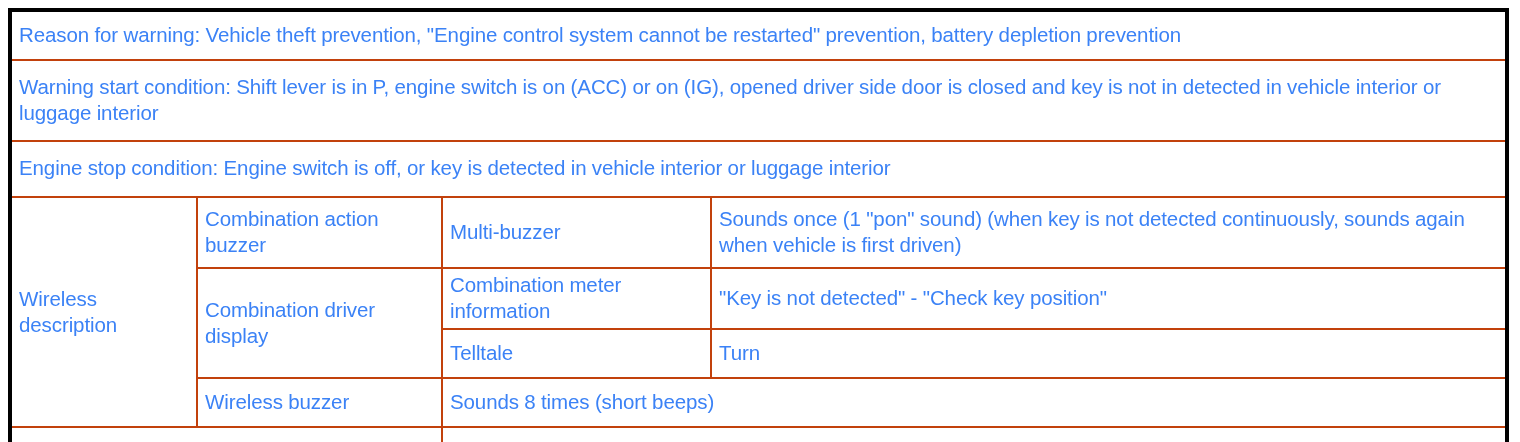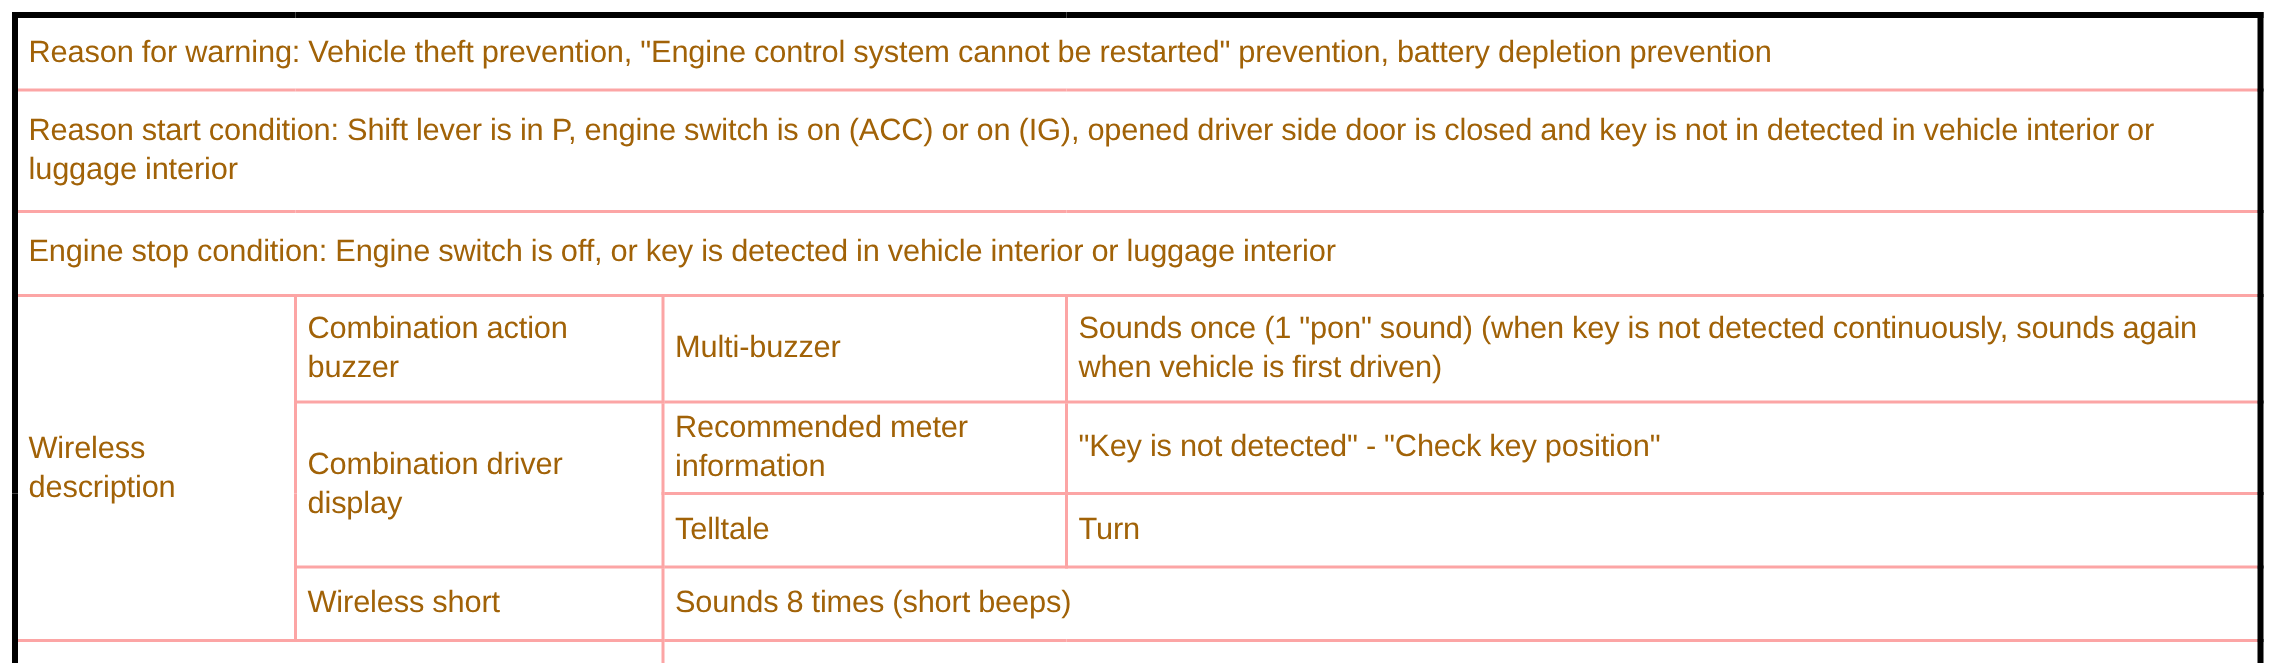--- a/index.html
+++ b/index.html
@@ -24,28 +24,28 @@
   }
   table.warn-table {
     border-collapse: collapse;
     table-layout: fixed;
     width: 1497px;
     height: 426px;
     border: 4px solid #000000;
     background: #ffffff;
   }
   table.warn-table td {
-    border: 2px solid #fca5a5;
+    border: 2px solid #c2410c;
     padding: 3px 6px 4px 7px;
     vertical-align: middle;
     font-size: 20.5px;
     line-height: 1.28;
     letter-spacing: -0.1px;
     word-spacing: -0.2px;
-    color: #a16207;
+    color: #3b82f6;
   }
   td.cell-top {
     vertical-align: top;
   }
 </style>
 </head>
 <body>
 
 <div class="sheet">
   <table class="warn-table">
@@ -53,46 +53,46 @@
       <col style="width:187px">
       <col style="width:245px">
       <col style="width:269px">
       <col style="width:796px">
     </colgroup>
     <tbody>
       <tr>
         <td colspan="4" style="height:40px">Reason for warning: Vehicle theft prevention, "Engine control system cannot be restarted" prevention, battery depletion prevention</td>
       </tr>
       <tr>
-        <td colspan="4" class="cell-top" style="height:72px">Reason start condition: Shift lever is in P, engine switch is on (ACC) or on (IG), opened driver side door is closed and key is not in detected in vehicle interior or luggage interior</td>
+        <td colspan="4" class="cell-top" style="height:72px">Warning start condition: Shift lever is in P, engine switch is on (ACC) or on (IG), opened driver side door is closed and key is not in detected in vehicle interior or luggage interior</td>
       </tr>
       <tr>
         <td colspan="4" style="height:47px">Engine stop condition: Engine switch is off, or key is detected in vehicle interior or luggage interior</td>
       </tr>
 
       <tr>
         <td rowspan="4">Wireless description</td>
         <td style="height:62px">Combination action buzzer</td>
         <td>Multi-buzzer</td>
         <td>Sounds once (1 "pon" sound) (when key is not detected continuously, sounds again when vehicle is first driven)</td>
       </tr>
 
       <tr>
         <td rowspan="2" style="height:80px">Combination driver display</td>
-        <td>Recommended meter information</td>
+        <td>Combination meter information</td>
         <td>"Key is not detected" - "Check key position"</td>
       </tr>
 
       <tr>
         <td style="height:40px">Telltale</td>
         <td>Turn</td>
       </tr>
 
       <tr>
-        <td style="height:40px">Wireless short</td>
+        <td style="height:40px">Wireless buzzer</td>
         <td colspan="2">Sounds 8 times (short beeps)</td>
       </tr>
 
       <tr>
         <td colspan="2" style="height:45px">Recommended user action</td>
         <td colspan="2">Turn engine switch off and exit vehicle while holding key</td>
       </tr>
     </tbody>
   </table>
 </div>

